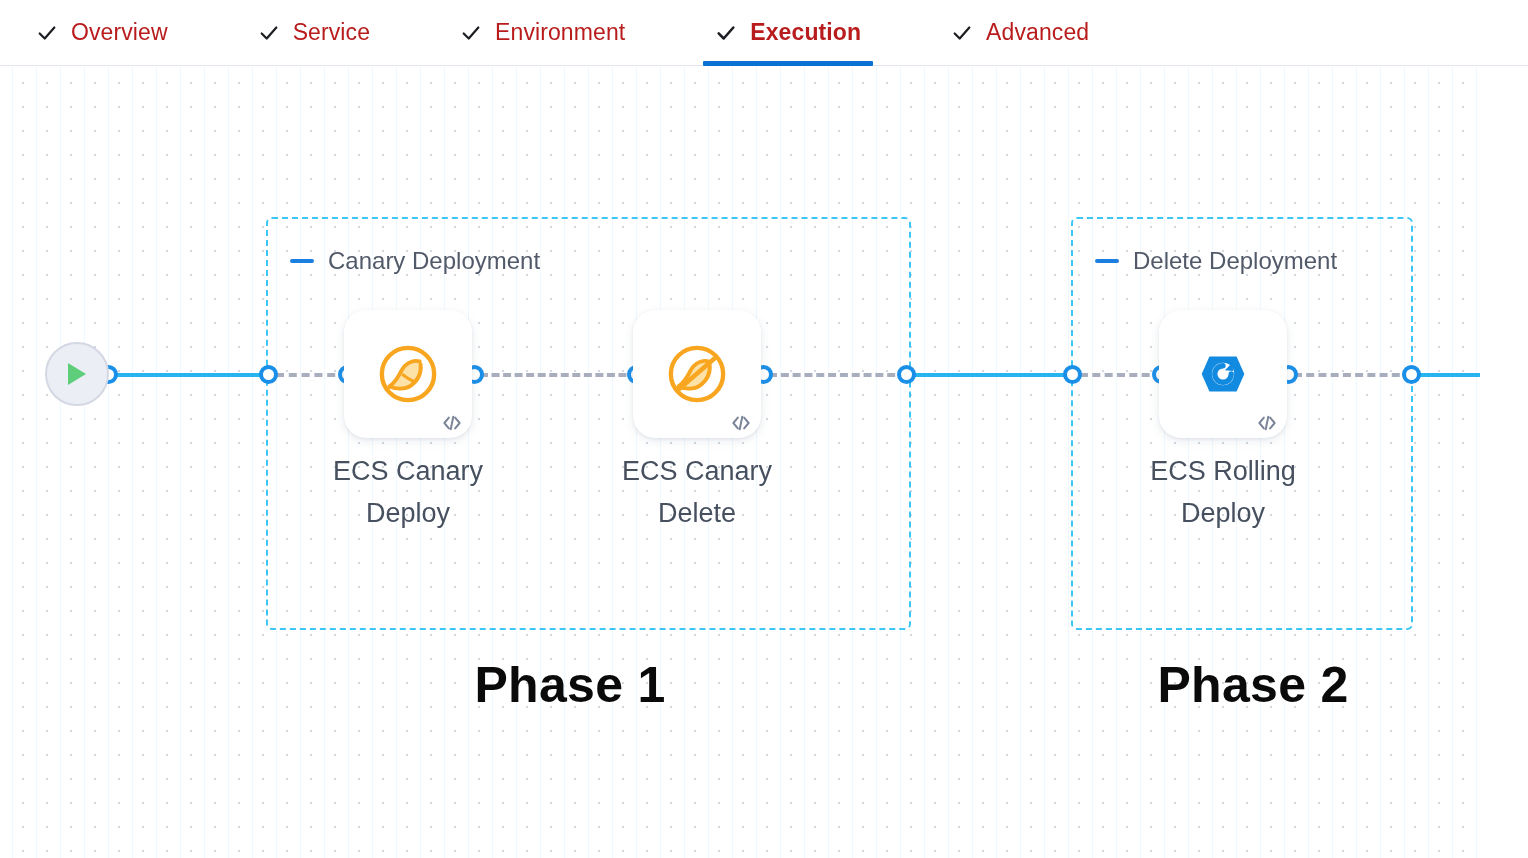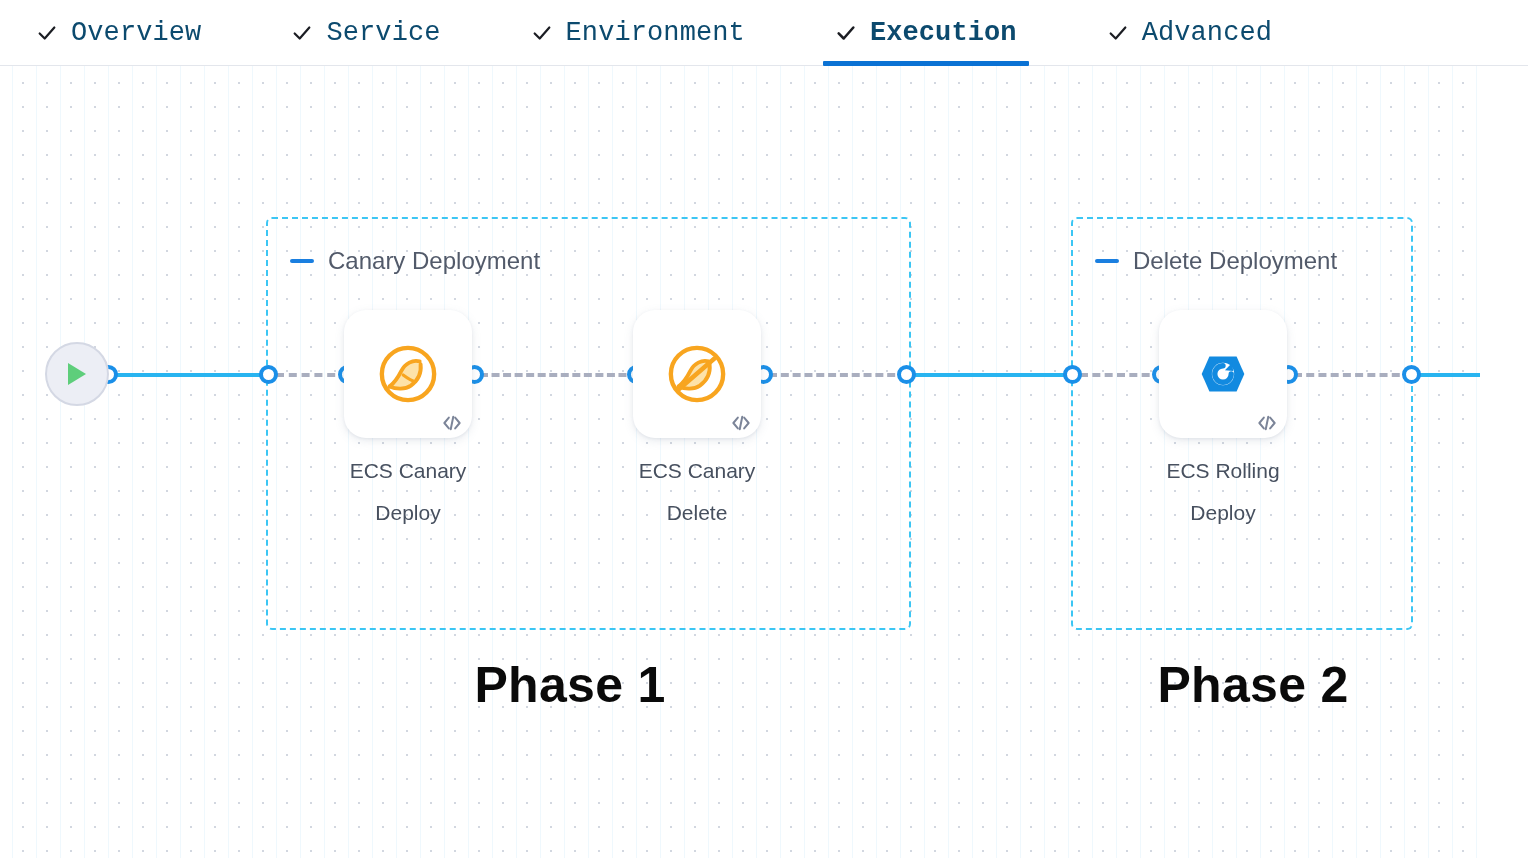--- a/index.html
+++ b/index.html
@@ -32,24 +32,23 @@
     margin-right: 56px;
     cursor: pointer;
     white-space: nowrap;
   }
   .tab .check {
     width: 22px; height: 22px;
     display: block;
     flex: 0 0 auto;
   }
   .tab .tab-label {
-    font-size: 27px;
-    color: #0c4a6e;
+    font-size: 23px;
+    color: #b91c1c;
     letter-spacing: 0.1px;
-    font-family: Liberation Mono, monospace;
   }
   .tab.active .tab-label { font-weight: bold; }
   .tab.active::after {
     content: "";
     position: absolute;
     left: -12px; right: 22px;
     bottom: 0;
     height: 5px;
     background: #0b72d4;
     border-radius: 1px;
@@ -116,21 +115,21 @@
     width: 22px; height: 18px;
     display: block;
   }
   .node-label {
     position: absolute;
     top: 140px;
     left: 50%;
     transform: translateX(-50%);
     width: 210px;
     text-align: center;
-    font-size: 21px;
+    font-size: 27px;
     line-height: 42px;
     color: #47505f;
     white-space: pre-line;
   }
 
   
   .conn-solid {
     position: absolute;
     height: 4px;
     background: #28b4f0;

